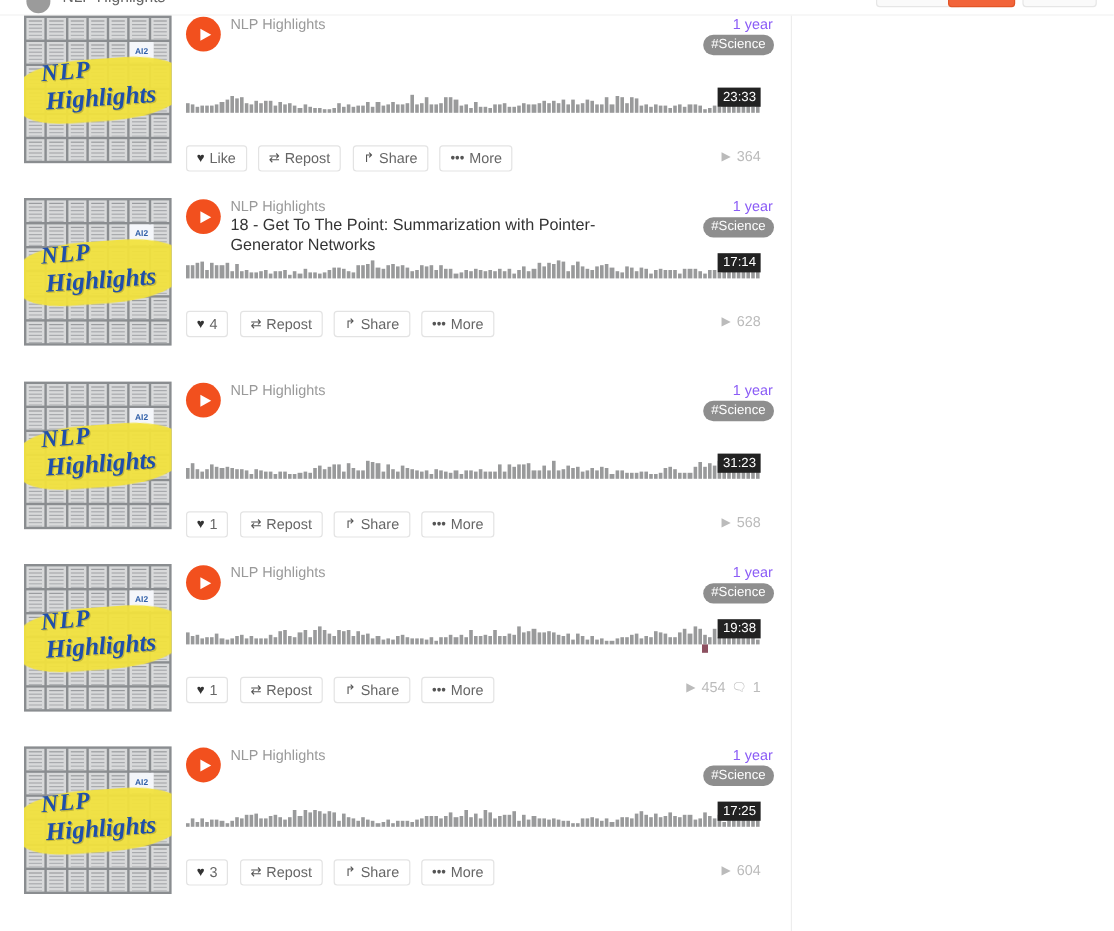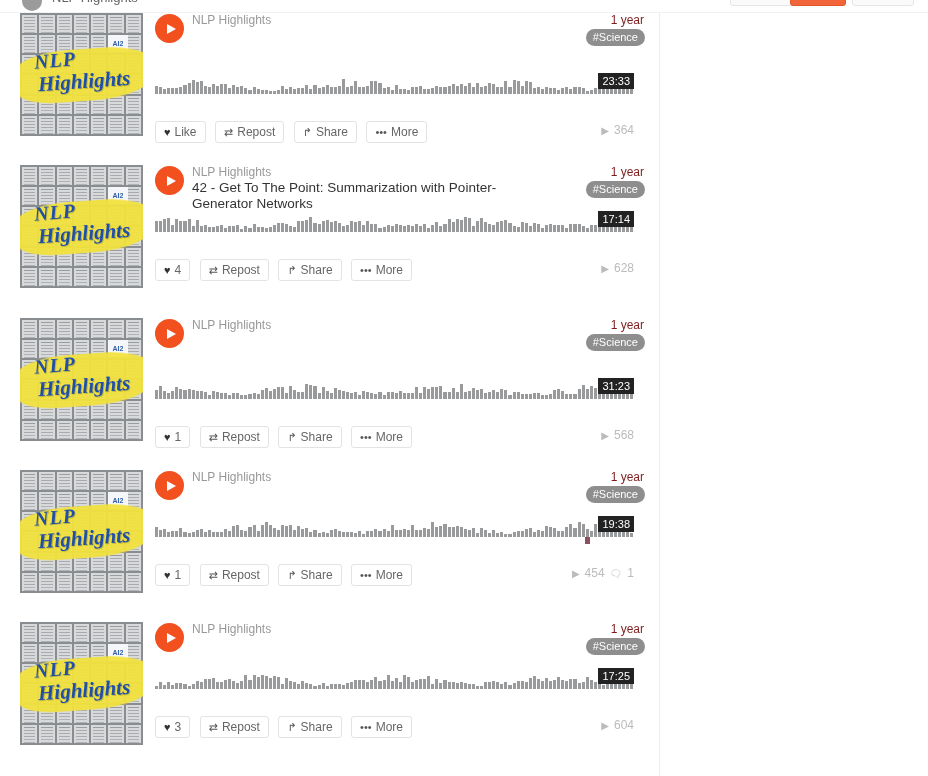--- a/index.html
+++ b/index.html
@@ -135,21 +135,21 @@
   .author {
     font-size: 12px; color: #999; line-height: 14px;
     margin-bottom: 1px;
   }
   .title {
     font-size: 13.5px; color: #333; line-height: 16px;
     padding-right: 95px;
   }
   .timeago {
     position: absolute; right: 3px; top: 0;
-    font-size: 12px; color: #7f1d1d;
+    font-size: 12px; color: #8b5cf6;
   }
   .tag {
     position: absolute; right: 2px; top: 16px;
     background: #8e8e8e; color: #fff;
     font-size: 11px; line-height: 14px;
     padding: 1px 7px 2px 7px;
     border-radius: 9px;
     white-space: nowrap;
   }
 
@@ -720,21 +720,21 @@
       </div>
     </div>
 
     <div class="content">
       <div class="head-row" style="height:36px">
         <div class="play-btn">
             <span class="tri"></span>
           </div>
         <div class="meta">
           <div class="author">NLP Highlights</div>
-          <div class="title">42 - Get To The Point: Summarization with Pointer-Generator Networks</div>
+          <div class="title">18 - Get To The Point: Summarization with Pointer-Generator Networks</div>
         </div>
         <div class="timeago">1 year</div>
         <div class="tag">#Science</div>
       </div>
 
       <div class="wave-wrap" style="top:40px">
         <div class="wave">
             <span class="bar">
               <i style="height:11px"></i>
             </span>

